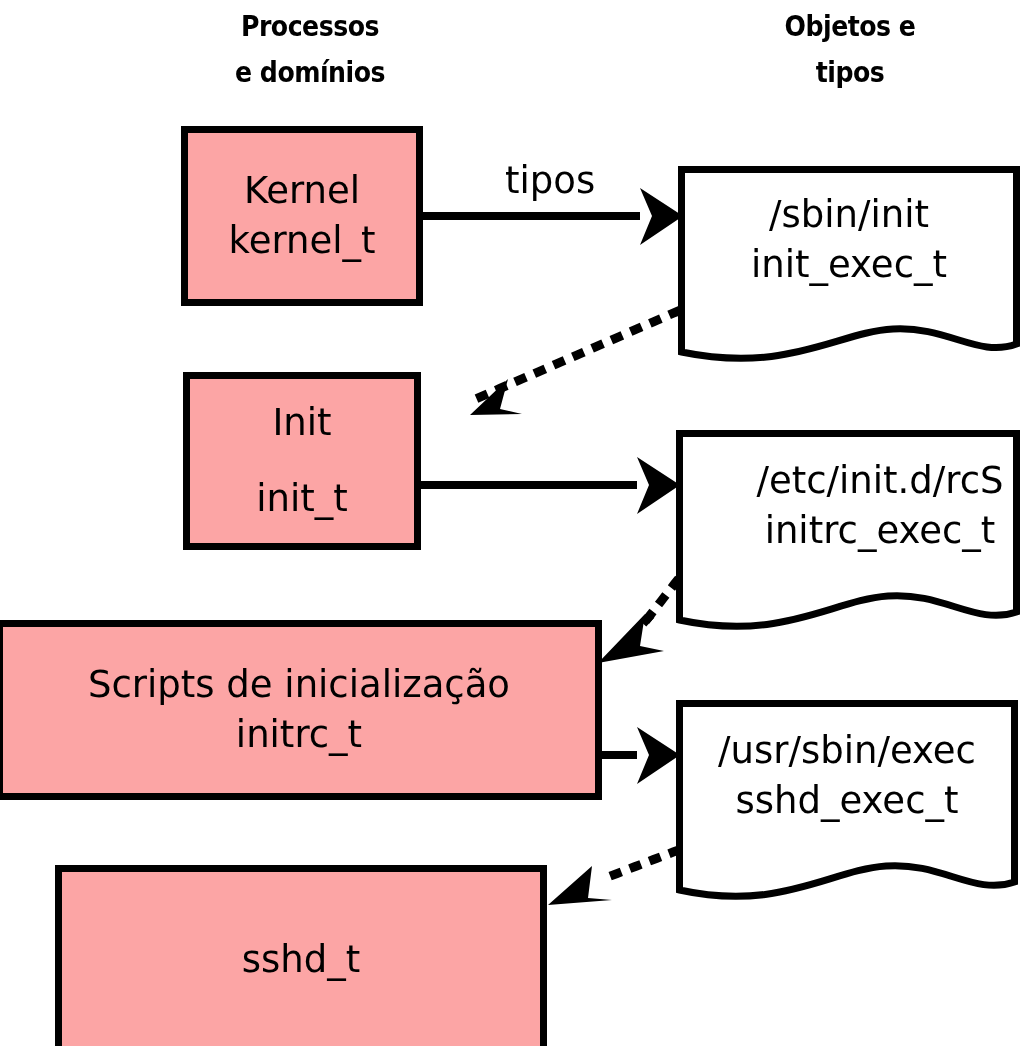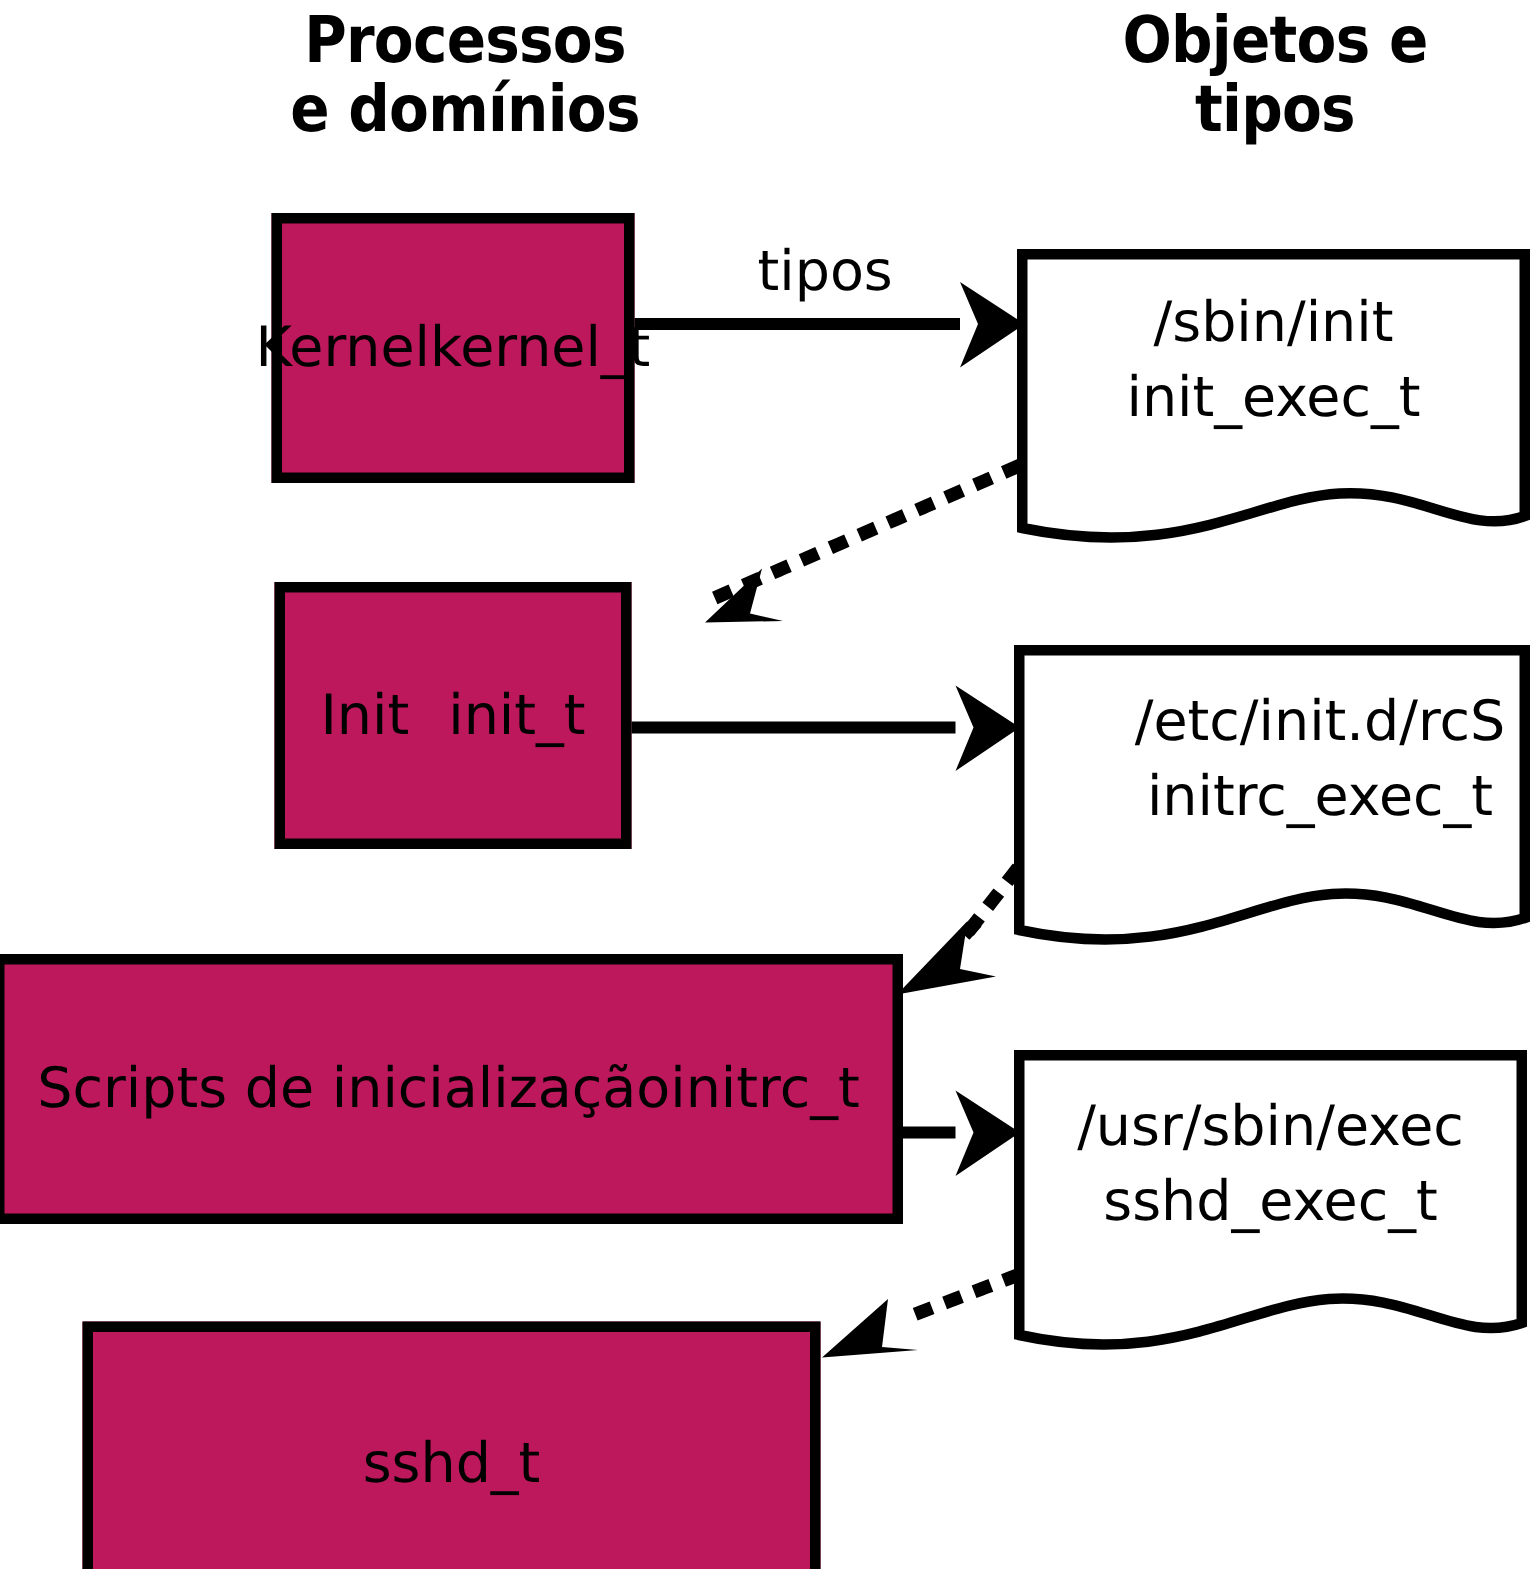--- a/index.html
+++ b/index.html
@@ -12,41 +12,40 @@
     width: 1024px;
     height: 1046px;
     background: #ffffff;
     overflow: hidden;
     font-family: "DejaVu Sans", sans-serif;
   }
   .col-header {
     position: absolute;
     font-family: "DejaVu Sans Condensed", "Liberation Sans Narrow", "DejaVu Sans", sans-serif;
     font-weight: bold;
-    font-size: 43px;
+    font-size: 28px;
     line-height: 46px;
     text-align: center;
     color: #000000;
     white-space: pre-line;
     letter-spacing: -0.5px;
   }
   #hdr-processes { left: 110px; top: 4px; width: 400px; }
   #hdr-objects   { left: 640px; top: 4px; width: 420px; }
 
   .node-box {
     position: absolute;
     box-sizing: border-box;
     border: 7px solid #000000;
-    background: #be185d;
+    background: #fca5a5;
     display: flex;
-    flex-direction: row;
+    flex-direction: column;
     align-items: center;
     justify-content: center;
     color: #000000;
-    margin-top: 16px;
   }
   .node-line {
     font-size: 37px;
     line-height: 50px;
     white-space: nowrap;
   }
 
   
   #box-kernel  { left: 181px; top: 126px; width: 242px; height: 180px; }
   #box-init    { left: 183px; top: 372px; width: 238px; height: 178px; gap: 26px; }

